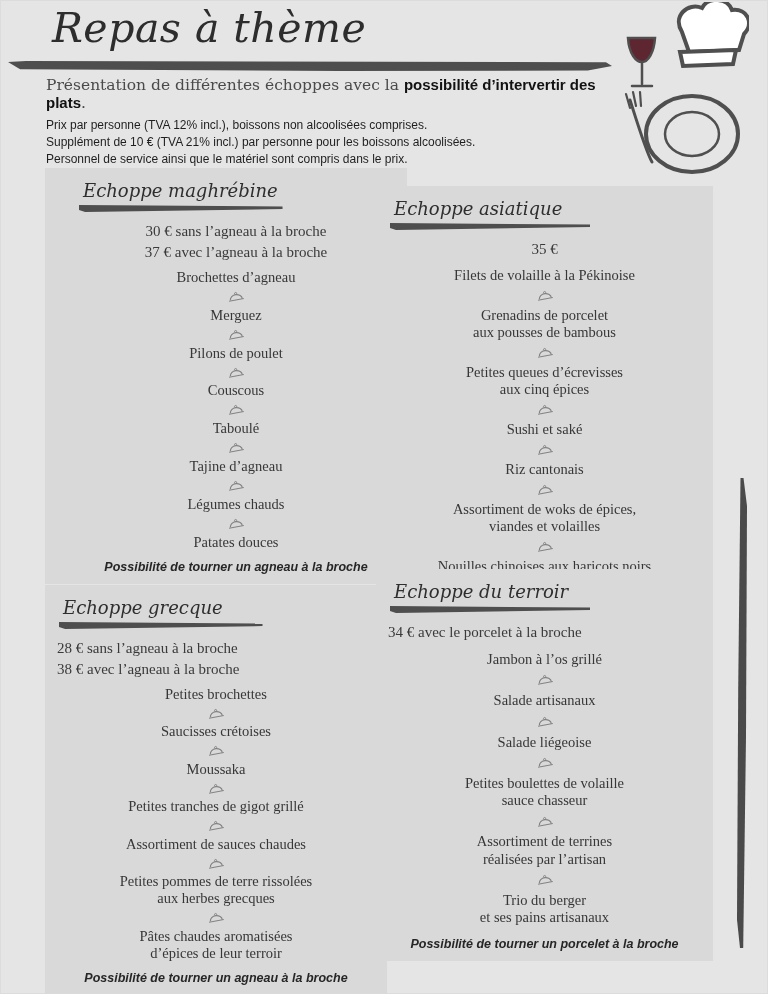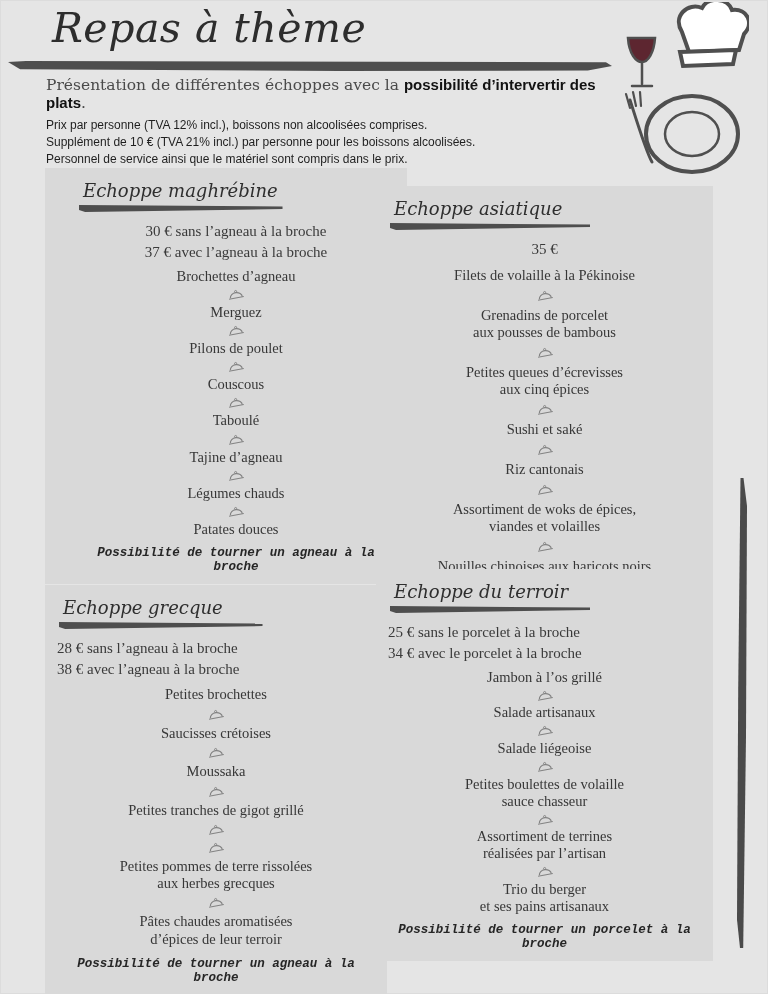--- a/index.html
+++ b/index.html
@@ -45,21 +45,21 @@
   .sec-grecque .prices,.sec-terroir .prices{text-align:left;padding-right:8px;}
   .items{
     flex:1;display:flex;flex-direction:column;justify-content:space-evenly;
     align-items:center;margin-top:2px;
   }
   .dish{
     font-size:14.5px;text-align:center;white-space:pre-line;line-height:1.18;color:#373737;
   }
   .cloche{transform:rotate(-7deg);opacity:.85;flex:0 0 auto;}
   .sec-footer{
-    font-family:Liberation Mono, monospace;font-style:italic;font-weight:bold;
+    font-family:Liberation Sans, sans-serif;font-style:italic;font-weight:bold;
     font-size:12.5px;text-align:center;color:#262626;padding:5px 0 2px;
   }
   .sec-footer:empty{display:none;}
   
   .side-stroke{
     position:absolute;left:737px;top:478px;width:10px;height:470px;background:#4a4a4a;
     clip-path:polygon(35% 0,65% 0,100% 6%,90% 55%,62% 100%,30% 100%,0 94%,12% 45%);
   }
 </style>
 </head>
@@ -222,20 +222,21 @@
     <path d="M4 12 a8 6.5 0 0 1 16 0" fill="none" stroke="#757575" stroke-width="1.6"></path>
     <circle cx="12" cy="4" r="1.4" fill="none" stroke="#757575" stroke-width="1.2"></circle>
     <path d="M2 13.2 l20 -1.4" stroke="#757575" stroke-width="1.4" fill="none"></path>
   </svg>
         <div class="dish">Petites tranches de gigot grillé</div>
         <svg class="cloche" viewBox="0 0 24 16" width="18" height="13" aria-hidden="true">
     <path d="M4 12 a8 6.5 0 0 1 16 0" fill="none" stroke="#757575" stroke-width="1.6"></path>
     <circle cx="12" cy="4" r="1.4" fill="none" stroke="#757575" stroke-width="1.2"></circle>
     <path d="M2 13.2 l20 -1.4" stroke="#757575" stroke-width="1.4" fill="none"></path>
   </svg>
+        <div class="dish">Assortiment de sauces chaudes</div>
         <svg class="cloche" viewBox="0 0 24 16" width="18" height="13" aria-hidden="true">
     <path d="M4 12 a8 6.5 0 0 1 16 0" fill="none" stroke="#757575" stroke-width="1.6"></path>
     <circle cx="12" cy="4" r="1.4" fill="none" stroke="#757575" stroke-width="1.2"></circle>
     <path d="M2 13.2 l20 -1.4" stroke="#757575" stroke-width="1.4" fill="none"></path>
   </svg>
         <div class="dish">Petites pommes de terre rissolées
 aux herbes grecques</div>
         <svg class="cloche" viewBox="0 0 24 16" width="18" height="13" aria-hidden="true">
     <path d="M4 12 a8 6.5 0 0 1 16 0" fill="none" stroke="#757575" stroke-width="1.6"></path>
     <circle cx="12" cy="4" r="1.4" fill="none" stroke="#757575" stroke-width="1.2"></circle>
@@ -244,21 +245,20 @@
         <div class="dish">Pâtes chaudes aromatisées
 d’épices de leur terroir</div>
       </div>
     <div class="sec-footer">Possibilité de tourner un agneau à la broche</div>
   </section>
 
   <section class="box sec-terroir">
     <h2 class="sec-title">Echoppe du terroir</h2>
     <div class="sec-underline"></div>
     <div class="prices">
-        <div class="price-line">25 € sans le porcelet à la broche</div>
         <div class="price-line">34 € avec le porcelet à la broche</div>
       </div>
     <div class="items">
         <div class="dish">Jambon à l’os grillé</div>
         <svg class="cloche" viewBox="0 0 24 16" width="18" height="13" aria-hidden="true">
     <path d="M4 12 a8 6.5 0 0 1 16 0" fill="none" stroke="#757575" stroke-width="1.6"></path>
     <circle cx="12" cy="4" r="1.4" fill="none" stroke="#757575" stroke-width="1.2"></circle>
     <path d="M2 13.2 l20 -1.4" stroke="#757575" stroke-width="1.4" fill="none"></path>
   </svg>
         <div class="dish">Salade artisanaux</div>

